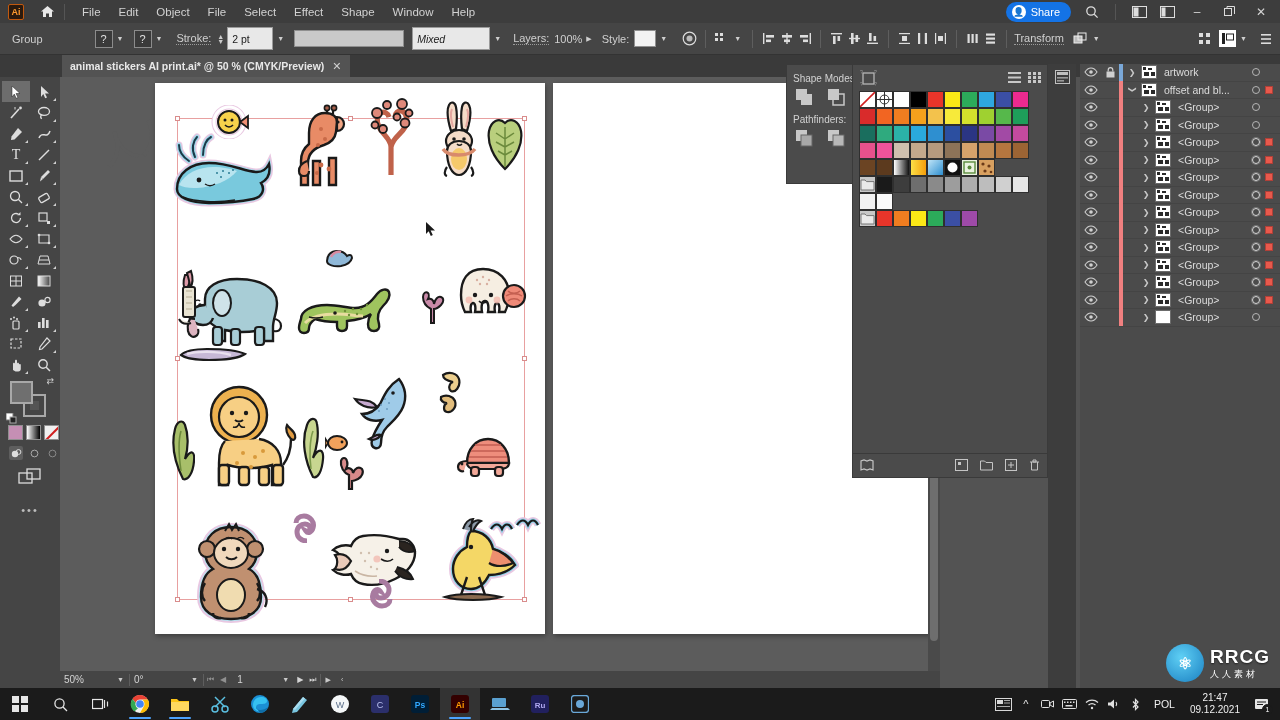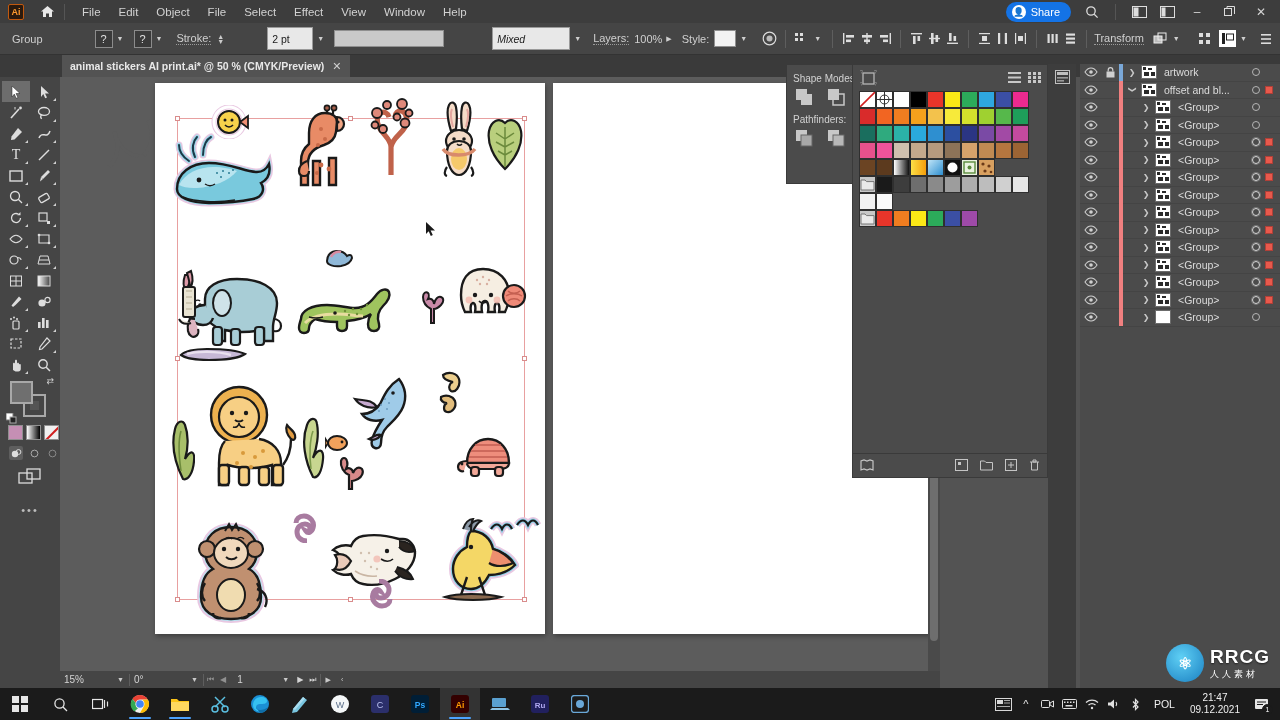--- a/index.html
+++ b/index.html
@@ -47,21 +47,21 @@
     display: flex; align-items: center; gap: 0px;
   }
   .ctl-label { font-size: 11px; color: #d0d0d0; }
   .qbox {
     width: 18px; height: 18px; background: #3a3a3a; border: 1px solid #8c8c8c;
     display: flex; align-items: center; justify-content: center; font-size: 11px; color: #e0e0e0;
   }
   .caret { font-size: 7px; color: #cfcfcf; padding: 0 4px; }
   .field {
     background: #e8e8e8; color: #1a1a1a; height: 23px; border: 1px solid #9a9a9a;
-    display: flex; align-items: center; padding: 0 4px; font-size: 10.5px; margin-left: 40px;
+    display: flex; align-items: center; padding: 0 4px; font-size: 10.5px;
   }
   .stepper { display: flex; flex-direction: column; justify-content: center; line-height: 5px;
     font-size: 7px; color: #ccc; margin-right: 3px; }
   .swatch-box { width: 110px; height: 17px; background: #c9c9c9; border: 1px solid #8f8f8f; }
   .style-box { width: 22px; height: 17px; background: #f2f2f2; border: 1px solid #8f8f8f; }
   .align-grp { display: flex; align-items: center; gap: 1px; }
   .align-ic { width: 17px; height: 17px; display: flex; align-items: center; justify-content: center; }
   .vsep { width: 1px; height: 18px; background: #5e5e5e; margin: 0 7px; }
   .dotted-u { border-bottom: 1px dotted #9a9a9a; }
 
@@ -270,21 +270,21 @@
           <path d="M7.5 1L14 6.5h-2V12H9V8.5H6V12H3V6.5H1z" fill="#e8e8e8"></path>
         </svg>
     </div>
     <div class="menu-sep"></div>
     <div class="menu-item">File</div>
     <div class="menu-item">Edit</div>
     <div class="menu-item">Object</div>
     <div class="menu-item">File</div>
     <div class="menu-item">Select</div>
     <div class="menu-item">Effect</div>
-    <div class="menu-item">View</div>
+    <div class="menu-item">Shape</div>
     <div class="menu-item">Window</div>
     <div class="menu-item">Help</div>
 
     <div class="menubar-right">
       <div class="share-btn">
         <div class="share-av">👤</div>
         <span>Share</span>
       </div>
       <div class="ic-btn">
         <svg width="14" height="14" viewBox="0 0 14 14">
@@ -1150,21 +1150,21 @@
     </div>
 
     <div class="artboard3"></div>
   </div>
 
   <div class="vscroll">
     <div class="thumb"></div>
   </div>
 
   <div class="statusbar">
-    <div class="sb-cell" style="width:52px">15%</div>
+    <div class="sb-cell" style="width:52px">50%</div>
     <div class="sb-arrow">▼</div>
     <div class="sb-sep"></div>
     <div class="sb-cell" style="width:56px">0°</div>
     <div class="sb-arrow">▼</div>
     <div class="sb-sep"></div>
     <div class="nav-ic">⏮</div>
     <div class="nav-ic">◀</div>
     <div class="sb-cell" style="width:48px;justify-content:flex-start;padding-left:8px">1</div>
     <div class="sb-arrow">▼</div>
     <div class="nav-ic on">▶</div>

